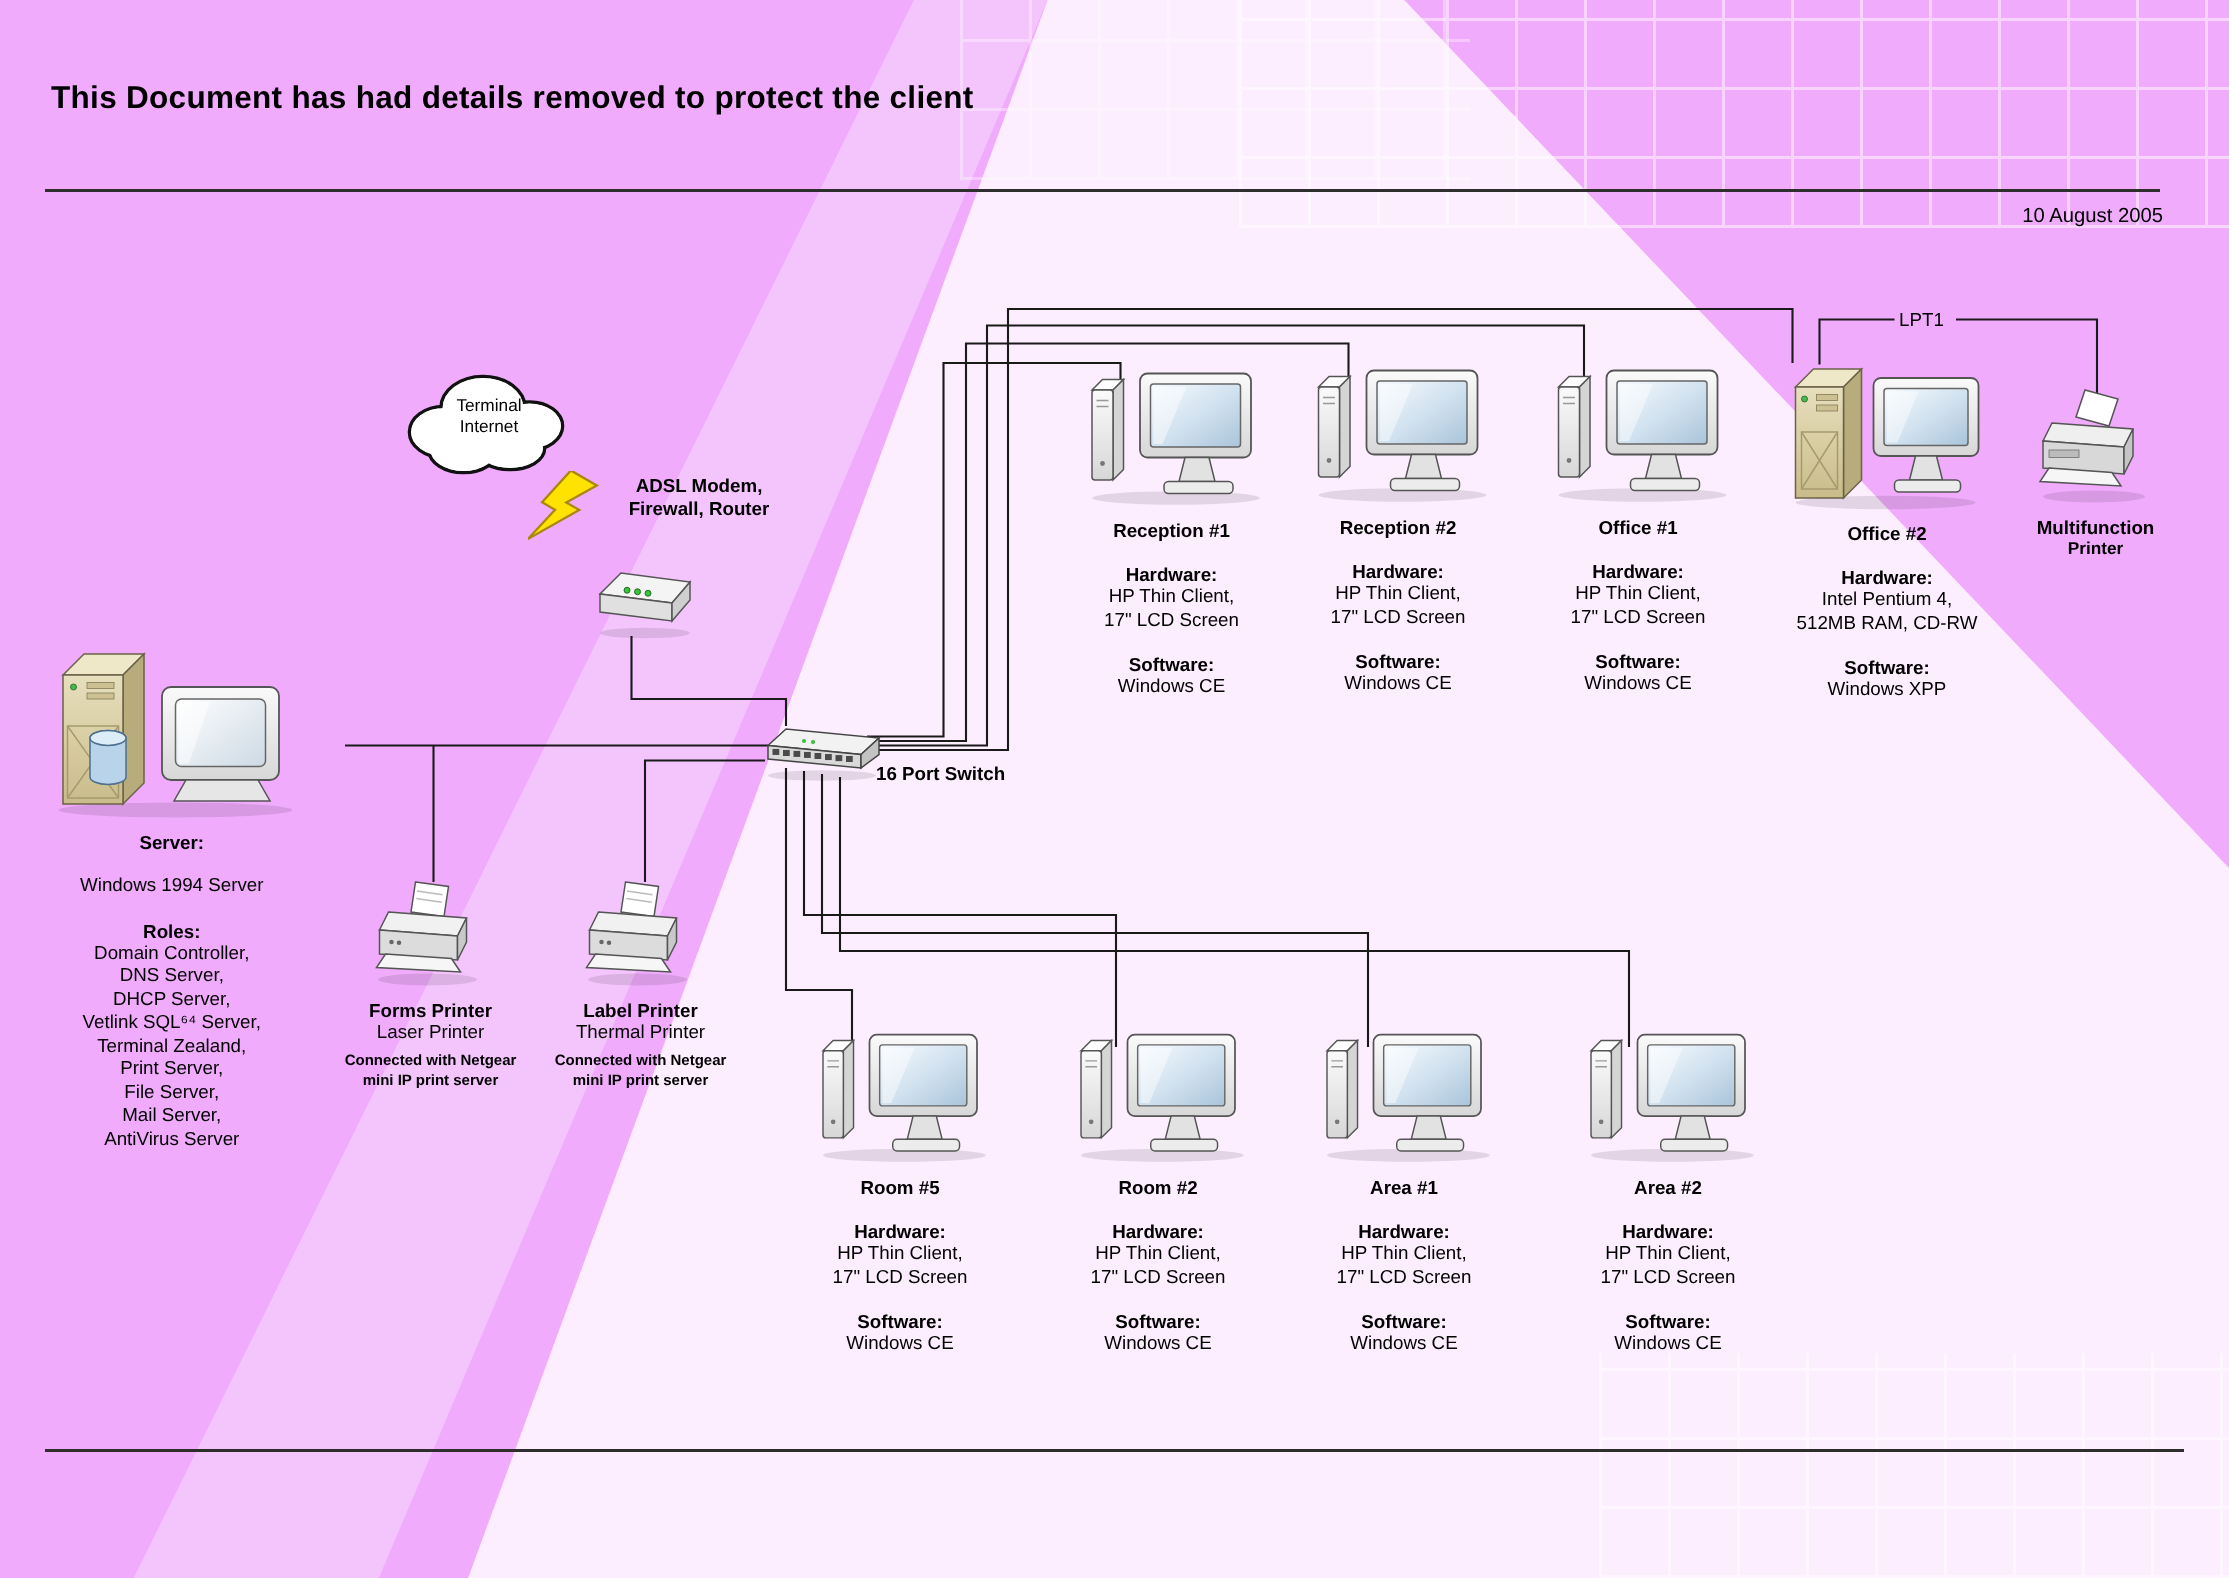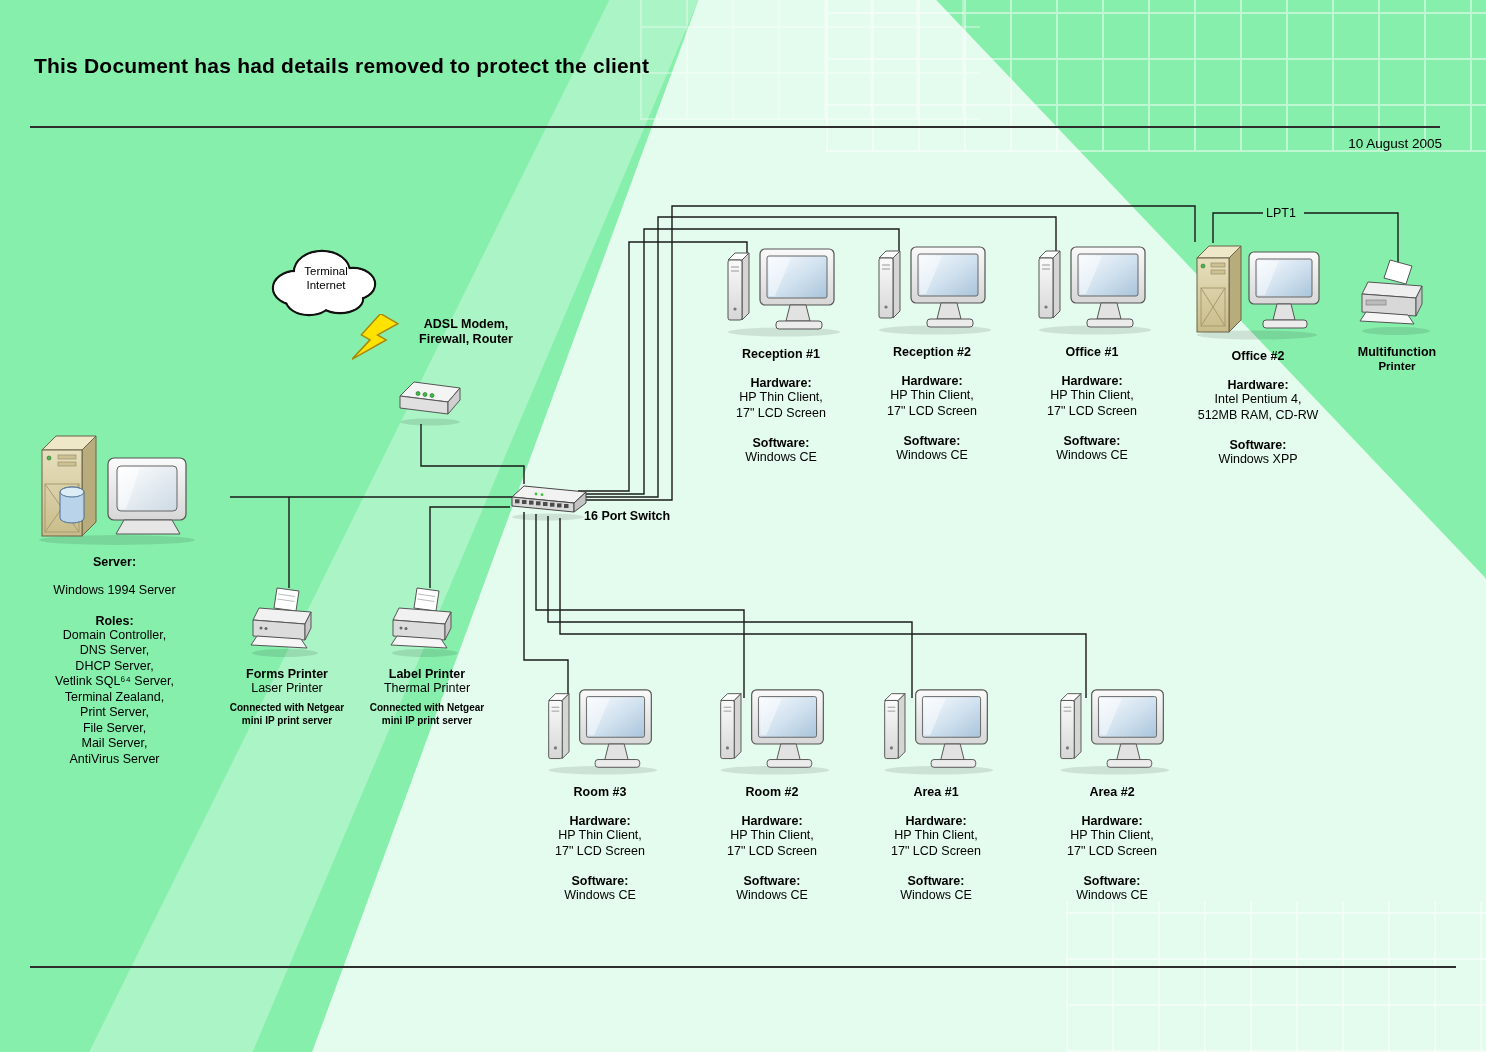--- a/index.html
+++ b/index.html
@@ -1,16 +1,16 @@
 <!DOCTYPE html>
 <html><head>
 <meta charset="utf-8">
 <style>
   html,body{margin:0;padding:0;background:#dcdcdc;font-family:"Liberation Sans",sans-serif;}
-  #canvas{position:relative;width:1486px;height:1052px;background:#86efac;overflow:hidden;color:#000;}
+  #canvas{position:relative;width:1486px;height:1052px;background:#f0abfc;overflow:hidden;color:#000;}
   .bg{position:absolute;inset:0;pointer-events:none;}
   #swoosh1{background:#fff;opacity:.78;clip-path:polygon(47% 0%,63% 0%,100% 55%,100% 100%,21% 100%);}
   #swoosh2{background:#fff;opacity:.30;clip-path:polygon(41% 0%,47% 0%,17% 100%,6% 100%);}
   .grid{position:absolute;opacity:.5;pointer-events:none;
     background-image:repeating-linear-gradient(0deg,rgba(255,255,255,.95) 0 2px,transparent 2px 46px),
                      repeating-linear-gradient(90deg,rgba(255,255,255,.95) 0 2px,transparent 2px 46px);}
   #grid-tr{right:0;top:0;width:660px;height:152px;}
   #grid-br{right:0;bottom:0;width:420px;height:150px;}
   #grid-tl{left:640px;top:0;width:340px;height:120px;opacity:.35;}
   #lines{position:absolute;left:0;top:0;z-index:1;}
@@ -347,21 +347,21 @@
     <div class="dev-name">Multifunction</div>
     <div class="dev-name2">Printer</div>
   </div>
 
   <div class="station" style="left:515px;top:684px;width:170px">
     <div class="icon-row" style="height:92px">
         <svg width="126" height="92">
           <use href="#sym-ws"></use>
         </svg>
       </div>
-    <div class="dev-name">Room #3</div>
+    <div class="dev-name">Room #5</div>
     <div class="sec-title">Hardware:</div>
     <div class="sec-line">HP Thin Client,</div>
     <div class="sec-line">17" LCD Screen</div>
     <div class="sec-title">Software:</div>
     <div class="sec-line">Windows CE</div>
   </div>
 
   <div class="station" style="left:687px;top:684px;width:170px">
     <div class="icon-row" style="height:92px">
         <svg width="126" height="92">

